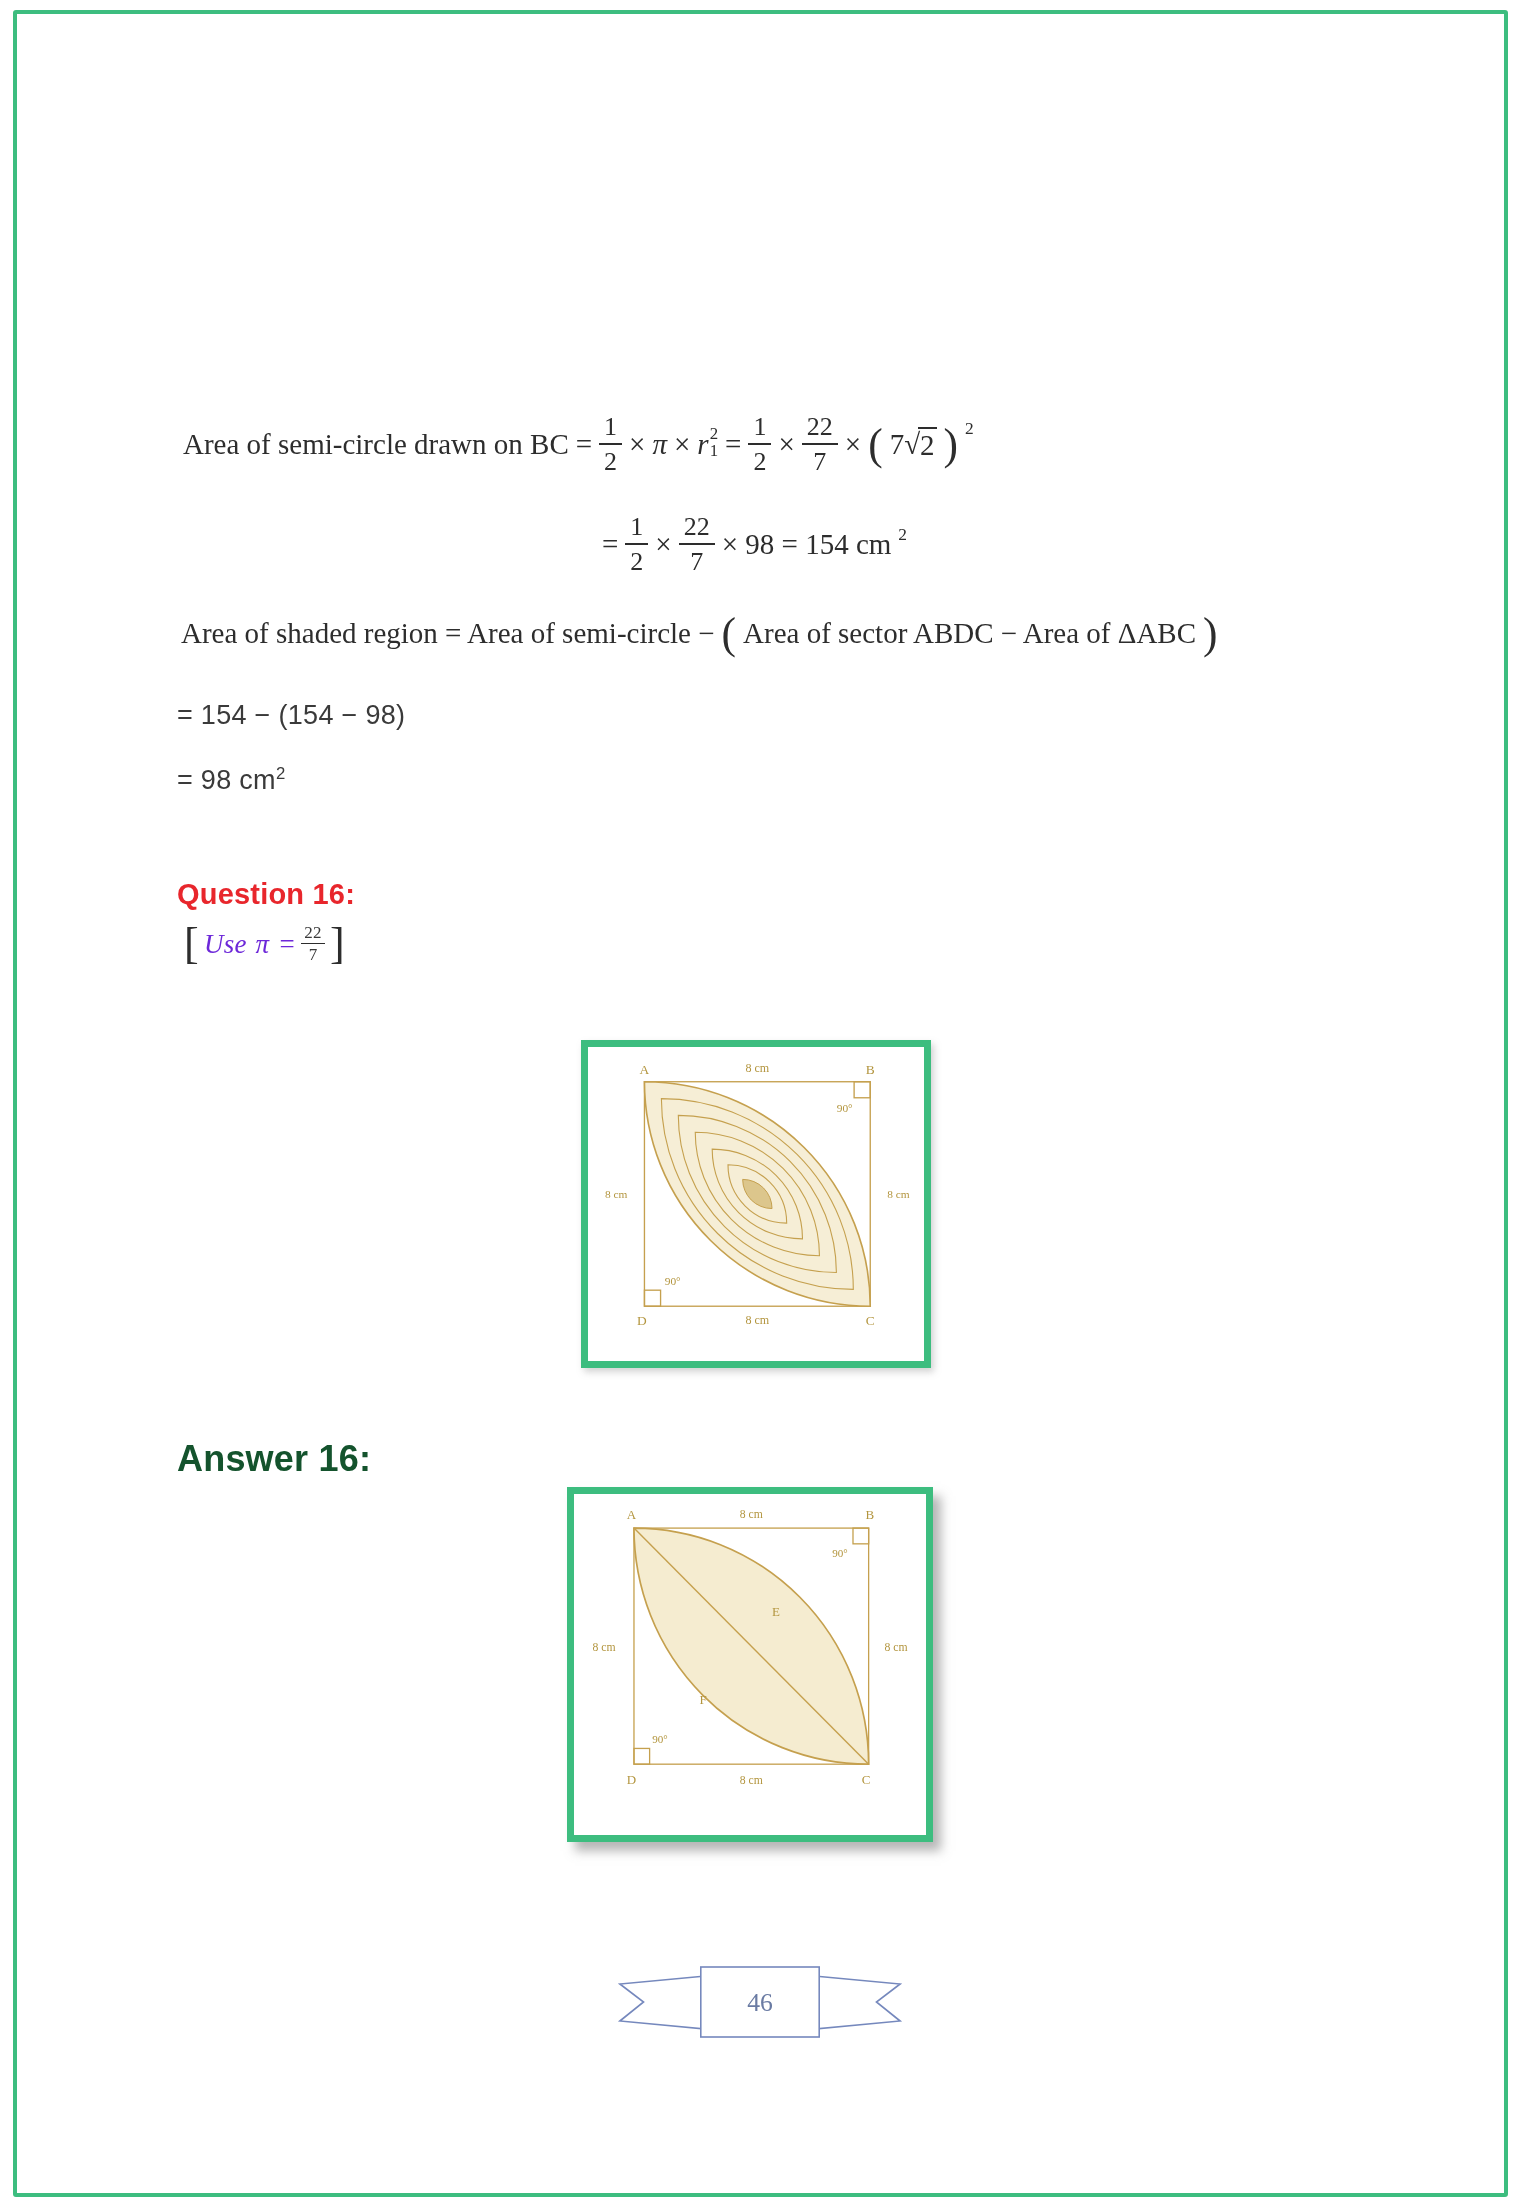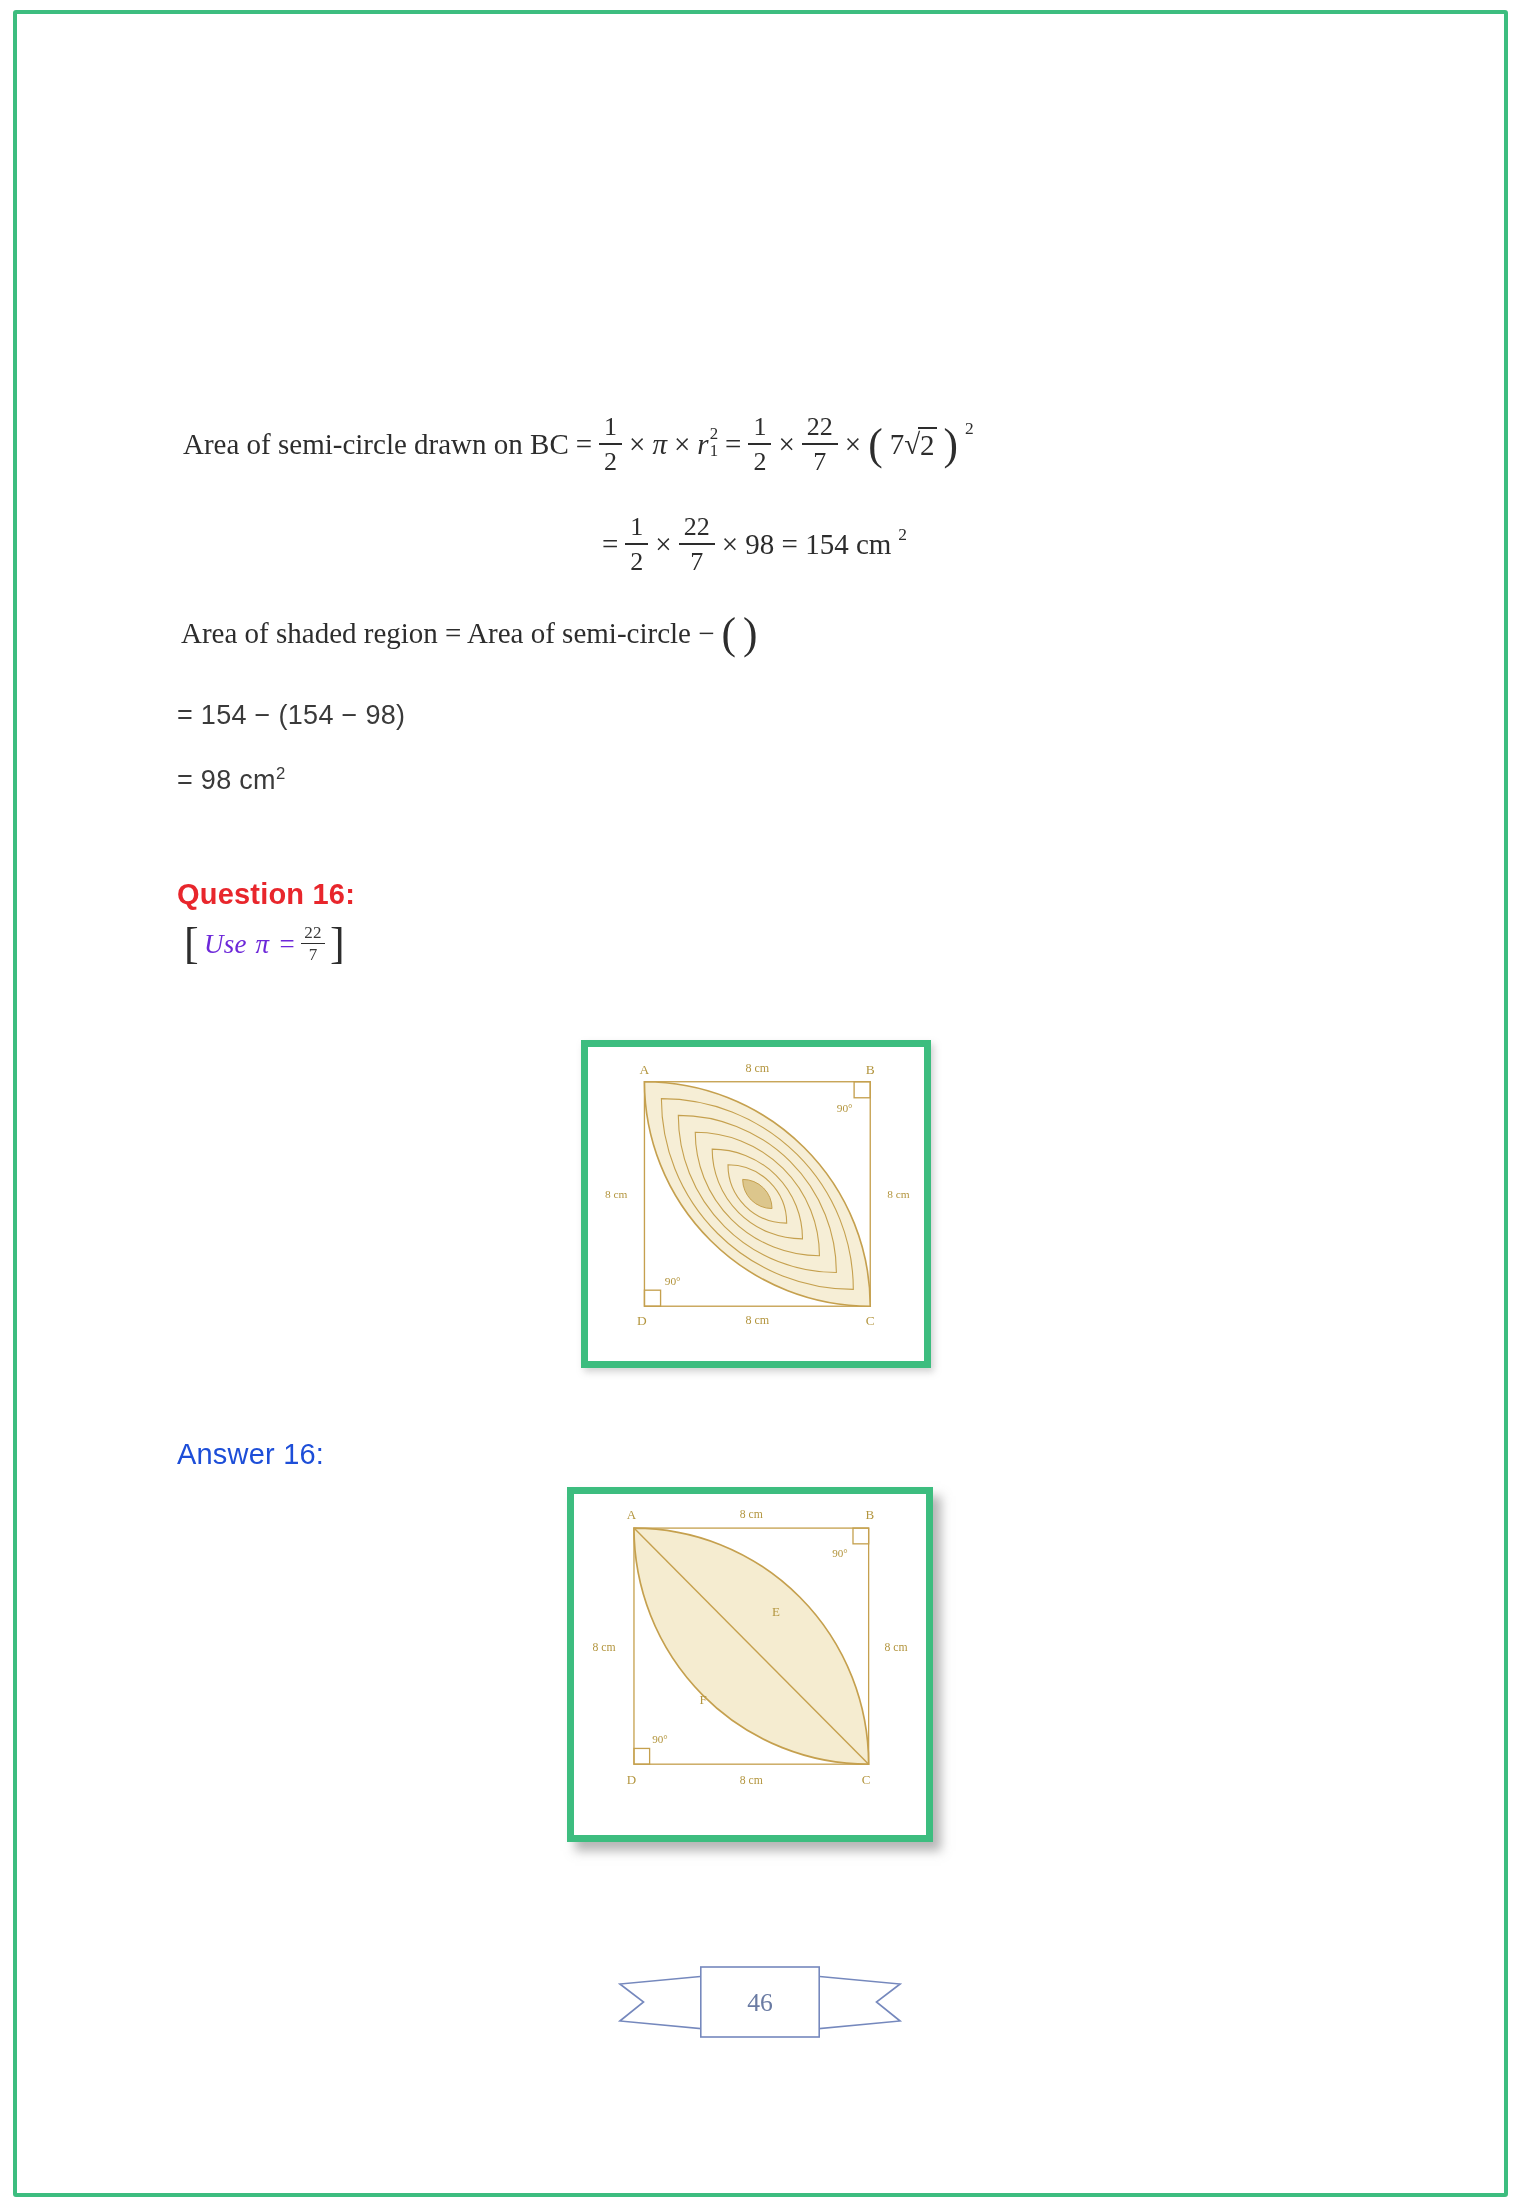--- a/index.html
+++ b/index.html
@@ -26,21 +26,21 @@
   .grp { display:inline-flex; align-items:center; }
   .radv { border-top:2px solid #2d2d2d; padding:0 2px; margin-left:-2px; }
   .ssup  { font-size:0.6em; transform:translateY(-16px); }
   .ssup2 { font-size:0.6em; transform:translateY(-10px); }
 
   
   .sans-line { font-size:27px; letter-spacing:0.3px; color:#3a3a3a; white-space:nowrap; }
   .inline-sup { font-size:0.62em; vertical-align:super; }
 
   .q-heading { font-size:29px; font-weight:bold; color:#e8262c; letter-spacing:0.2px; }
-  .a-heading { font-size:29px; font-weight:normal; color:#1d4ed8; letter-spacing:0.2px; }
+  .a-heading { font-size:36px; font-weight:bold; color:#14532d; letter-spacing:0.2px; }
   .q-body { width:1195px; font-size:27px; line-height:44px; letter-spacing:0.3px;
             word-spacing:1.5px; text-align:justify; color:#3a3a3a; }
   .use-expr { display:inline-flex; align-items:center; gap:5px;
               font-family:"Liberation Serif", serif; vertical-align:-13px; margin-left:6px; }
   .use-expr .bracket { font-size:44px; font-weight:300; line-height:0.8; color:#2d2d2d; }
   .use-expr .utext { font-style:italic; font-size:27px; color:#6d28d9; }
 
   
   .figure-box { position:absolute; border:7px solid #3dbd7f; background:#ffffff; }
   .figure-box svg { display:block; width:100%; height:100%; }
@@ -108,20 +108,21 @@
       <span class="num">22</span>
       <span class="den">7</span>
     </span>
     <span>× 98 = 154 cm</span>
     <span class="ssup2">2</span>
   </div>
 
   <div class="abs math-row" style="left:181px; top:608px;">
     <span>Area of shaded region = Area of semi-circle −</span>
     <span class="big-paren">(</span>
+    <span>Area of sector ABDC − Area of ΔABC</span>
     <span class="big-paren">)</span>
   </div>
 
   <div class="abs sans-line" style="left:177px; top:700px;">= 154 − (154 − 98)</div>
   <div class="abs sans-line" style="left:177px; top:752px;margin-top:12px;">
     <span>= 98 cm</span><span class="inline-sup">2</span>
   </div>
 
   <div class="abs q-heading" style="left:177px; top:878px;">Question 16:</div>
   <div class="abs q-body" style="left:178px; top:914px;">

